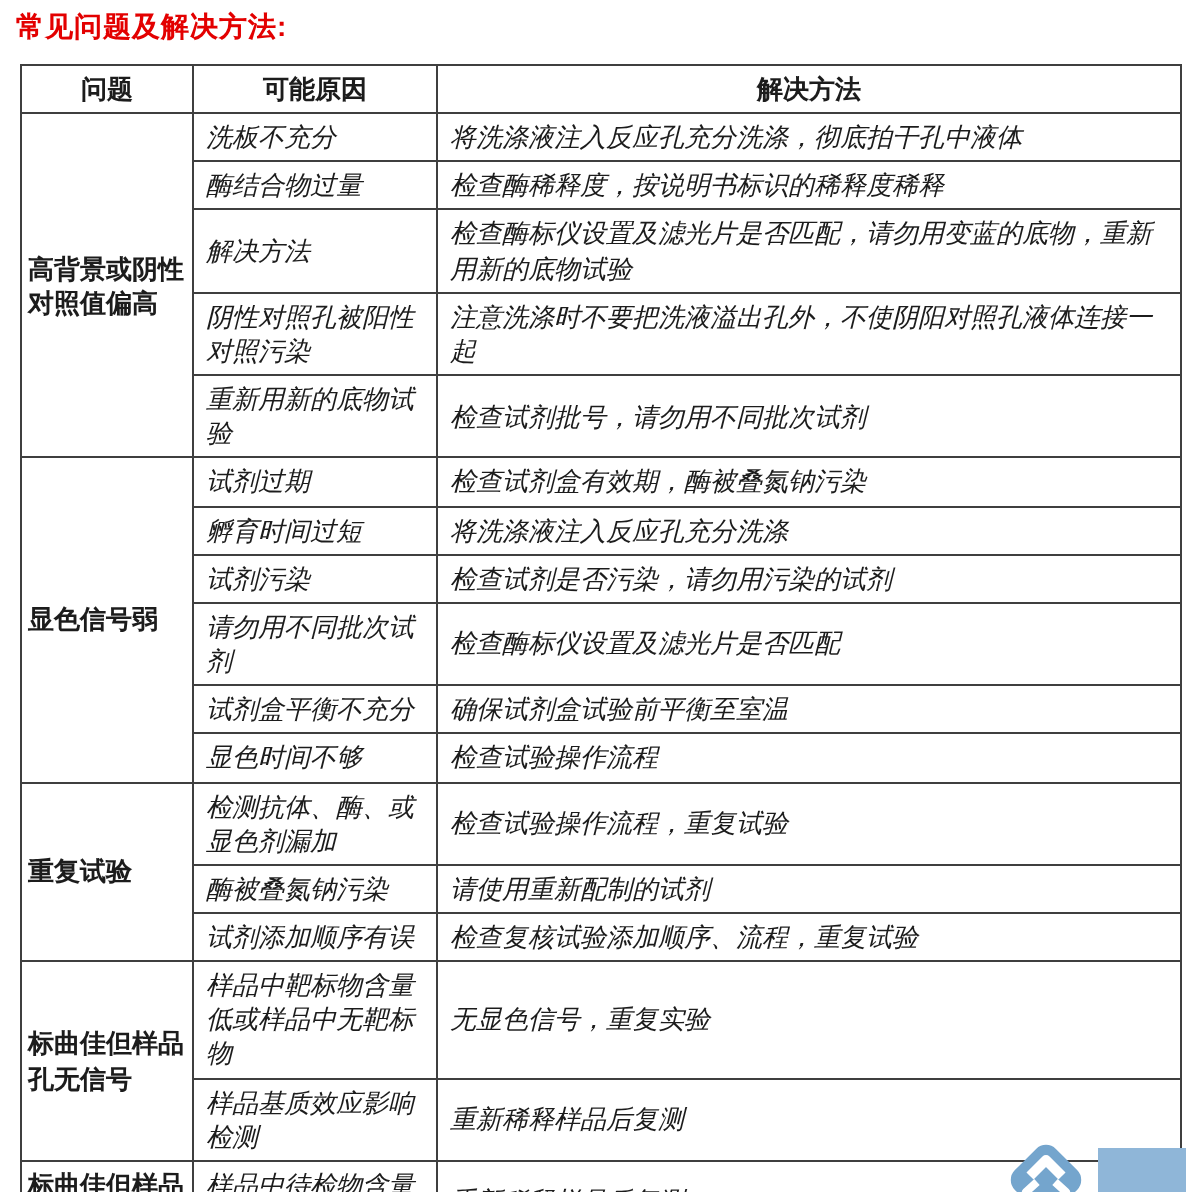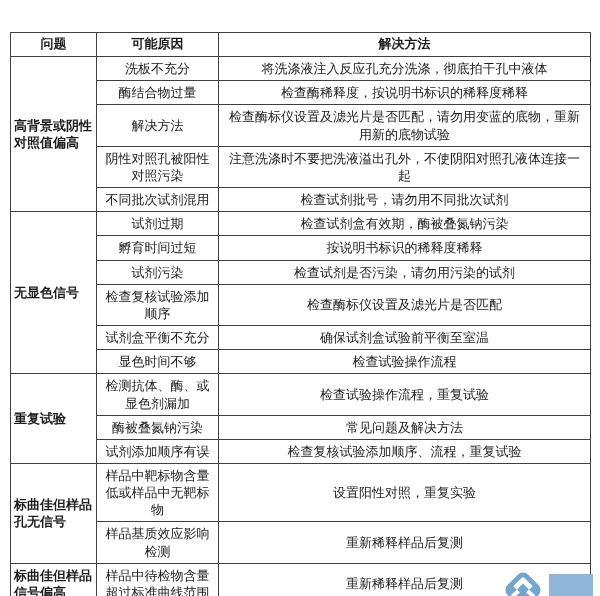--- a/index.html
+++ b/index.html
@@ -37,33 +37,34 @@
   th, td {
     border: 1px solid var(--border-color, #3f3f3f);
     font-size: 13px;
     line-height: 1.32;
     vertical-align: middle;
     padding: 3px 6px;
     overflow: hidden;
     word-break: break-all;
   }
   th {
-    font-family: Liberation Mono, monospace;
+    font-family: Liberation Sans, sans-serif;
     font-weight: bold;
     text-align: center;
     padding: 3px 2px;
   }
   td.problem-cell {
     font-family: "Liberation Sans", "DejaVu Sans", sans-serif;
     font-weight: bold;
     text-align: left;
     padding: 3px 3px;
   }
   td.cause-cell, td.solution-cell {
-    text-align: center;
+    text-align: left;
+    font-style: italic;
   }
   .watermark {
     position: absolute;
     top: 567px;
     left: 500px;
     width: 100px;
     height: 60px;
   }
   .logo-rect {
     position: absolute;
@@ -77,20 +78,21 @@
     position: absolute;
     left: 0;
     top: 0;
   }
 </style>
 </head>
 <body>
 
 <div class="page">
 
+  <h1 class="doc-title">常见问题及解决方法:</h1>
 
   <table class="troubleshooting">
     <colgroup>
       <col class="c-problem">
       <col class="c-cause">
       <col class="c-solution">
     </colgroup>
     <thead>
       <tr>
         <th>问题</th>
@@ -110,65 +112,65 @@
         </tr>
         <tr>
           <td class="cause-cell">解决方法</td>
           <td class="solution-cell">检查酶标仪设置及滤光片是否匹配，请勿用变蓝的底物，重新用新的底物试验</td>
         </tr>
         <tr>
           <td class="cause-cell">阴性对照孔被阳性对照污染</td>
           <td class="solution-cell">注意洗涤时不要把洗液溢出孔外，不使阴阳对照孔液体连接一起</td>
         </tr>
         <tr>
-          <td class="cause-cell">不同批次试剂混用</td>
+          <td class="cause-cell">重新用新的底物试验</td>
           <td class="solution-cell">检查试剂批号，请勿用不同批次试剂</td>
         </tr>
         <tr>
-          <td class="problem-cell" rowspan="6">无显色信号</td>
+          <td class="problem-cell" rowspan="6">显色信号弱</td>
           <td class="cause-cell">试剂过期</td>
           <td class="solution-cell">检查试剂盒有效期，酶被叠氮钠污染</td>
         </tr>
         <tr>
           <td class="cause-cell">孵育时间过短</td>
-          <td class="solution-cell">按说明书标识的稀释度稀释</td>
+          <td class="solution-cell">将洗涤液注入反应孔充分洗涤</td>
         </tr>
         <tr>
           <td class="cause-cell">试剂污染</td>
           <td class="solution-cell">检查试剂是否污染，请勿用污染的试剂</td>
         </tr>
         <tr>
-          <td class="cause-cell">检查复核试验添加顺序</td>
+          <td class="cause-cell">请勿用不同批次试剂</td>
           <td class="solution-cell">检查酶标仪设置及滤光片是否匹配</td>
         </tr>
         <tr>
           <td class="cause-cell">试剂盒平衡不充分</td>
           <td class="solution-cell">确保试剂盒试验前平衡至室温</td>
         </tr>
         <tr>
           <td class="cause-cell">显色时间不够</td>
           <td class="solution-cell">检查试验操作流程</td>
         </tr>
         <tr>
           <td class="problem-cell" rowspan="3">重复试验</td>
           <td class="cause-cell">检测抗体、酶、或显色剂漏加</td>
           <td class="solution-cell">检查试验操作流程，重复试验</td>
         </tr>
         <tr>
           <td class="cause-cell">酶被叠氮钠污染</td>
-          <td class="solution-cell">常见问题及解决方法</td>
+          <td class="solution-cell">请使用重新配制的试剂</td>
         </tr>
         <tr>
           <td class="cause-cell">试剂添加顺序有误</td>
           <td class="solution-cell">检查复核试验添加顺序、流程，重复试验</td>
         </tr>
         <tr>
           <td class="problem-cell" rowspan="2">标曲佳但样品孔无信号</td>
           <td class="cause-cell">样品中靶标物含量低或样品中无靶标物</td>
-          <td class="solution-cell">设置阳性对照，重复实验</td>
+          <td class="solution-cell">无显色信号，重复实验</td>
         </tr>
         <tr>
           <td class="cause-cell">样品基质效应影响检测</td>
           <td class="solution-cell">重新稀释样品后复测</td>
         </tr>
         <tr>
           <td class="problem-cell" rowspan="1">标曲佳但样品信号偏高</td>
           <td class="cause-cell">样品中待检物含量超过标准曲线范围</td>
           <td class="solution-cell">重新稀释样品后复测</td>
         </tr>

